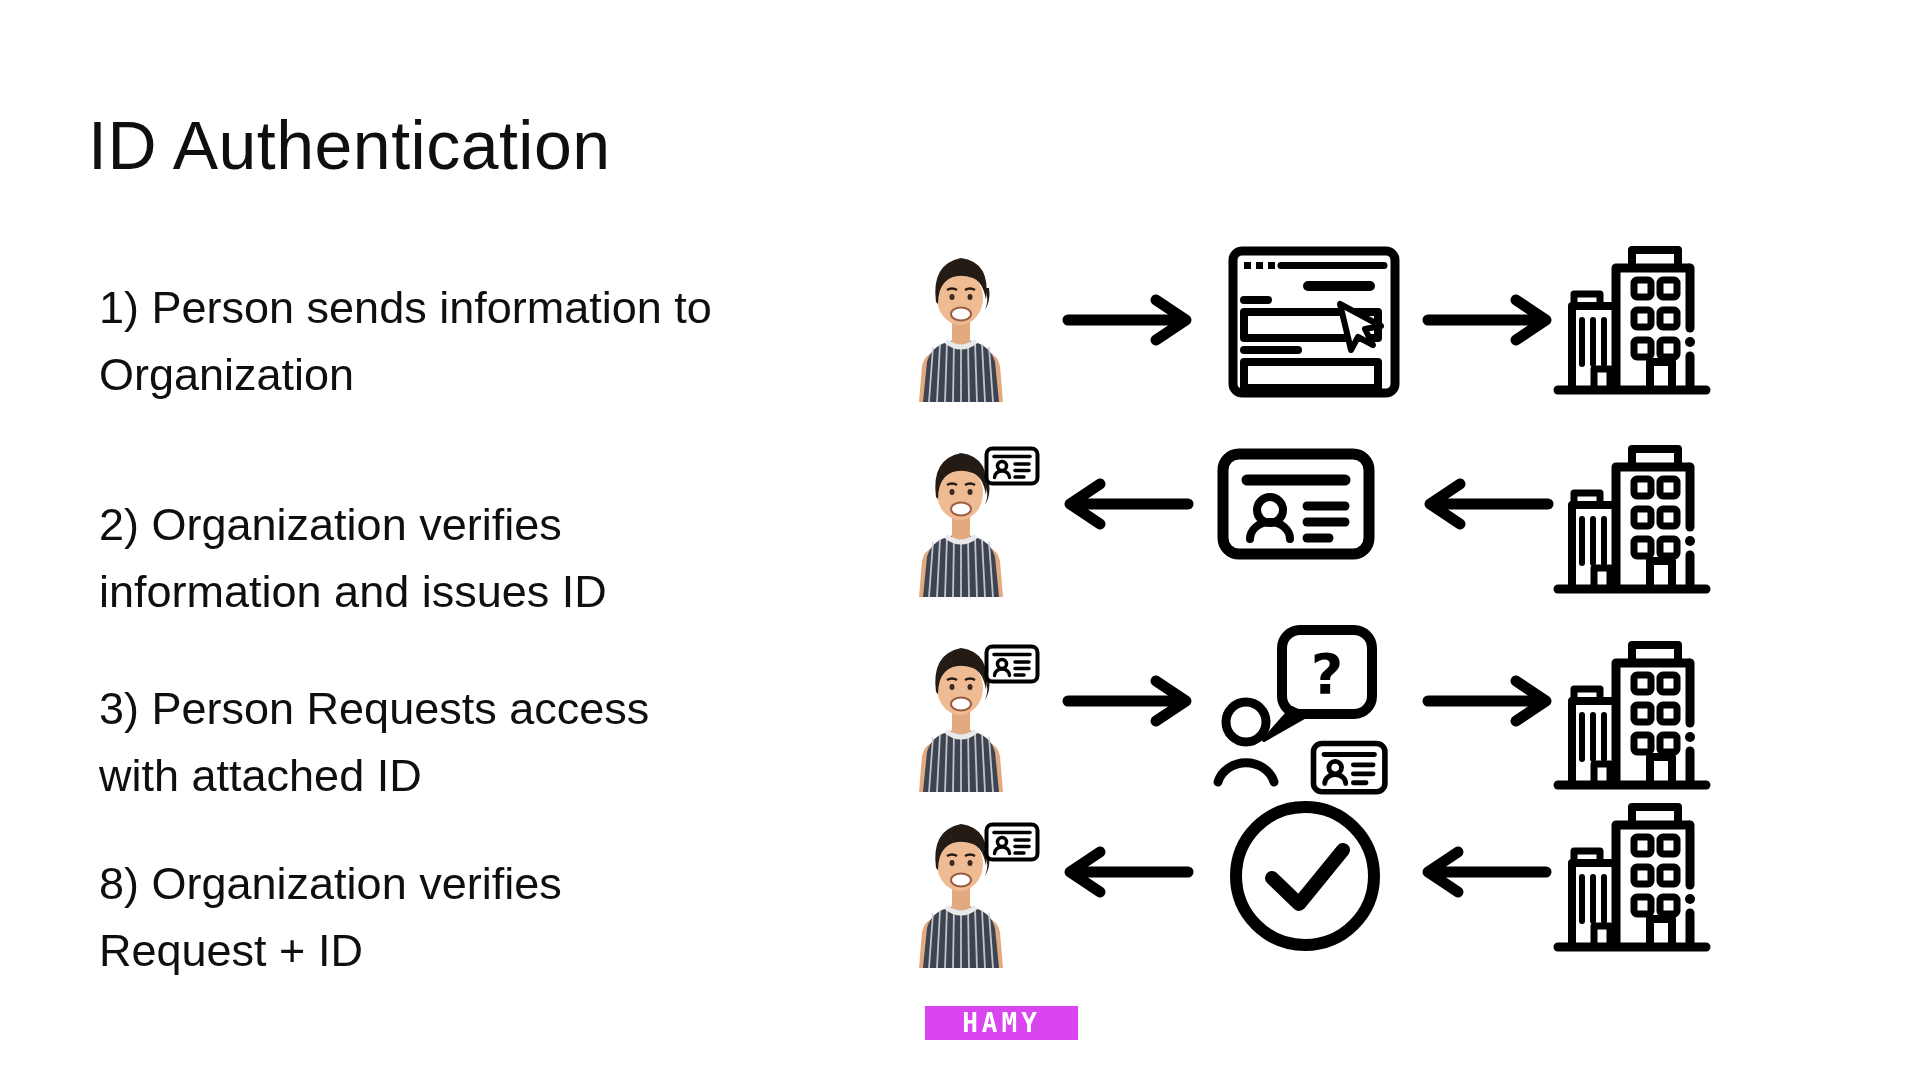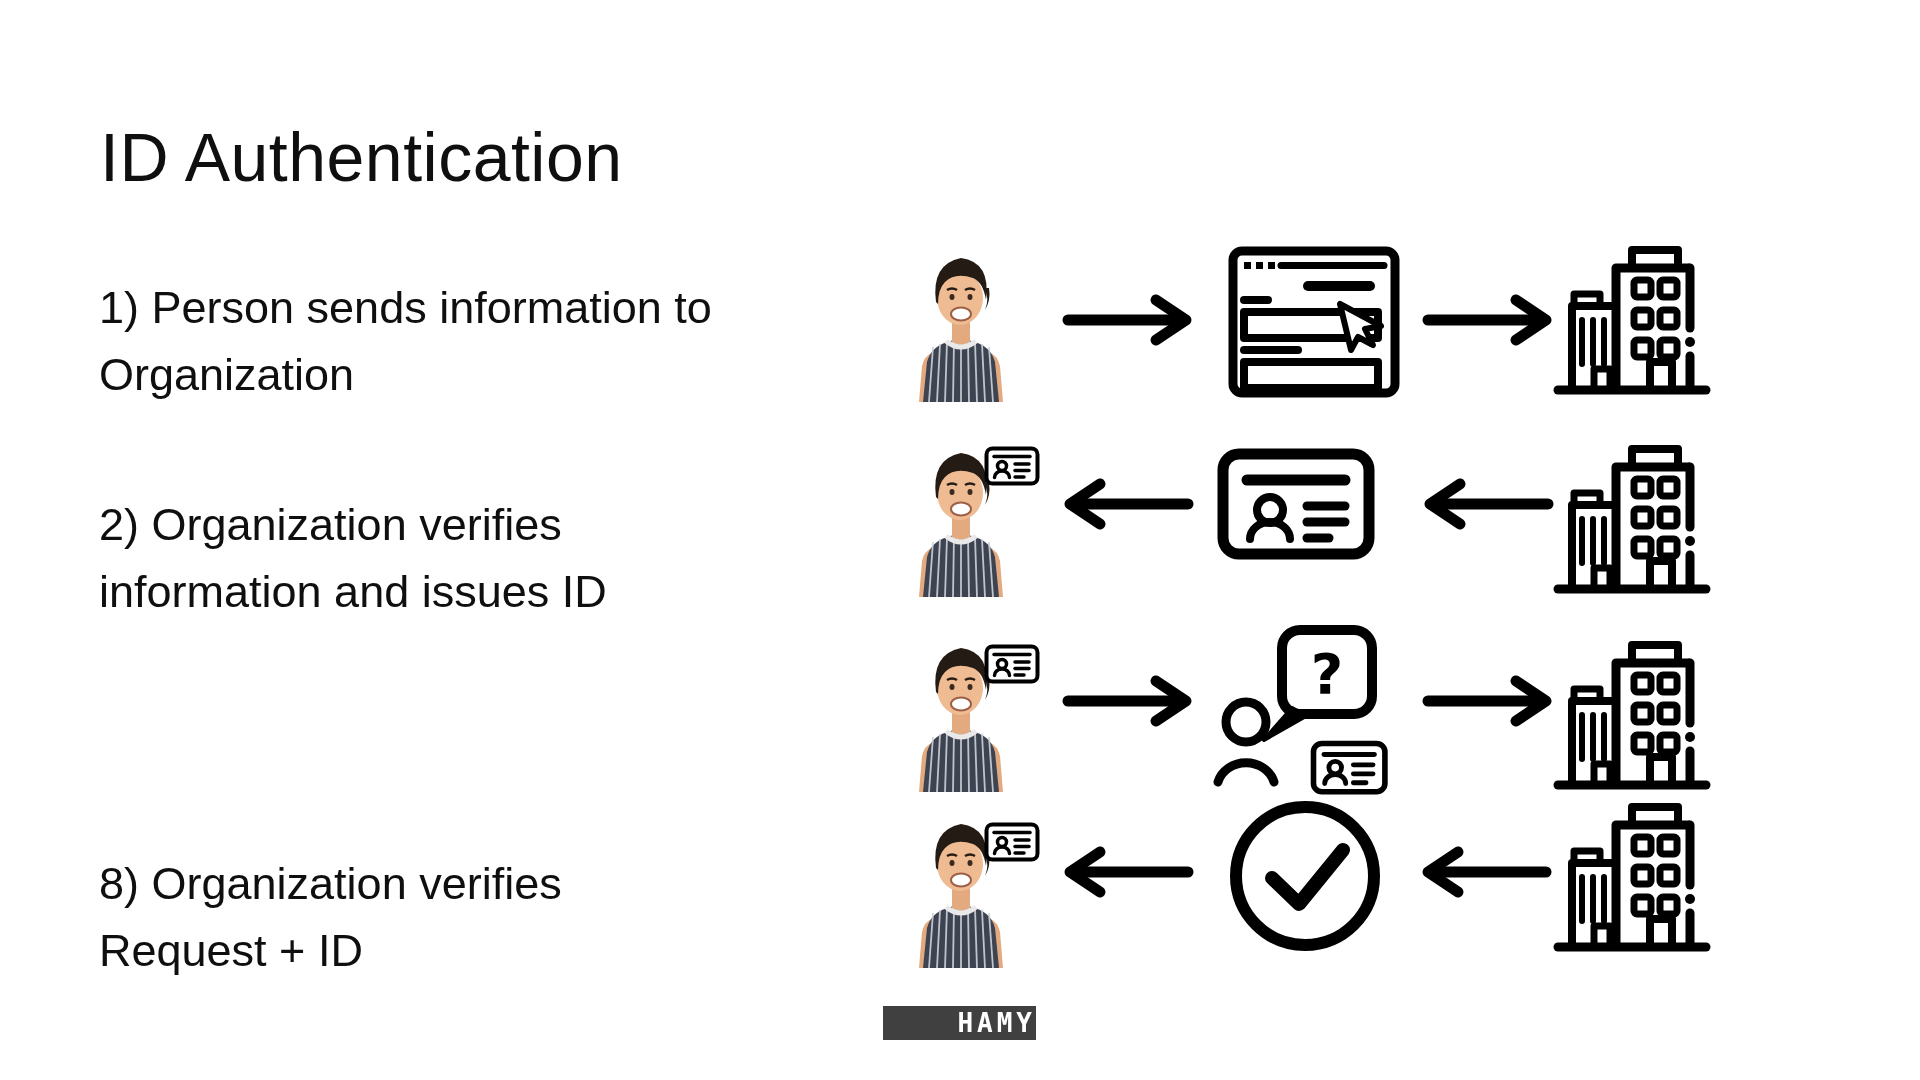--- a/index.html
+++ b/index.html
@@ -1,52 +1,54 @@
 <!DOCTYPE html>
 <html><head>
 <meta charset="utf-8">
 <style>
   html,body{margin:0;padding:0;background:#ffffff;}
   .slide{
     position:relative;width:1920px;height:1080px;background:#ffffff;overflow:hidden;
     font-family:"Liberation Sans", sans-serif;color:#0f0f0f;
   }
   .title{
-    position:absolute;left:88px;top:106px;margin:12px;
+    position:absolute;left:88px;top:106px;margin:0;
     font-size:68px;font-weight:400;letter-spacing:0.5px;color:#0f0f0f;
   }
   .step{
     position:absolute;left:88px;margin:11px;width:760px;
     font-size:45px;line-height:67px;white-space:pre-line;color:#0f0f0f;
   }
   .step-1{top:263px}
   .step-2{top:480px}
   .step-3{top:664px}
   .step-4{top:839px}
   .diagram{position:absolute;left:0;top:0;width:1920px;height:1080px;}
   .logo{
-    position:absolute;left:883px;top:1006px;width:153px;height:34px;
-    background:#404040;display:flex;align-items:center;justify-content:flex-end;
+    position:absolute;left:925px;top:1006px;width:153px;height:34px;
+    background:#d946ef;display:flex;align-items:center;justify-content:center;
   }
   .logo span{
     color:#ffffff;font-family:"DejaVu Sans Mono", monospace;font-weight:bold;
     font-size:26px;letter-spacing:4px;line-height:1;
   }
 </style>
 </head>
 <body>
 
 <div class="slide">
 
   <h1 class="title">ID Authentication</h1>
 
   <p class="step step-1">1) Person sends information to
 Organization</p>
   <p class="step step-2">2) Organization verifies
 information and issues ID</p>
+  <p class="step step-3">3) Person Requests access
+with attached ID</p>
   <p class="step step-4">8) Organization verifies
 Request + ID</p>
 
   <svg class="diagram" viewBox="0 0 1920 1080" xmlns="http://www.w3.org/2000/svg">
     <defs>
 
       <g id="person">
         <path d="M14,152 L17,116 Q19,106 28,102 L33,152 Z" fill="#e3aa80"></path>
         <path d="M98,152 L95,116 Q93,106 84,102 L79,152 Z" fill="#e3aa80"></path>
         <path d="M18,152 L22,112 Q26,97 42,92 L56,88 L70,92 Q86,97 90,112 L94,152 Z" fill="#3d4350"></path>

